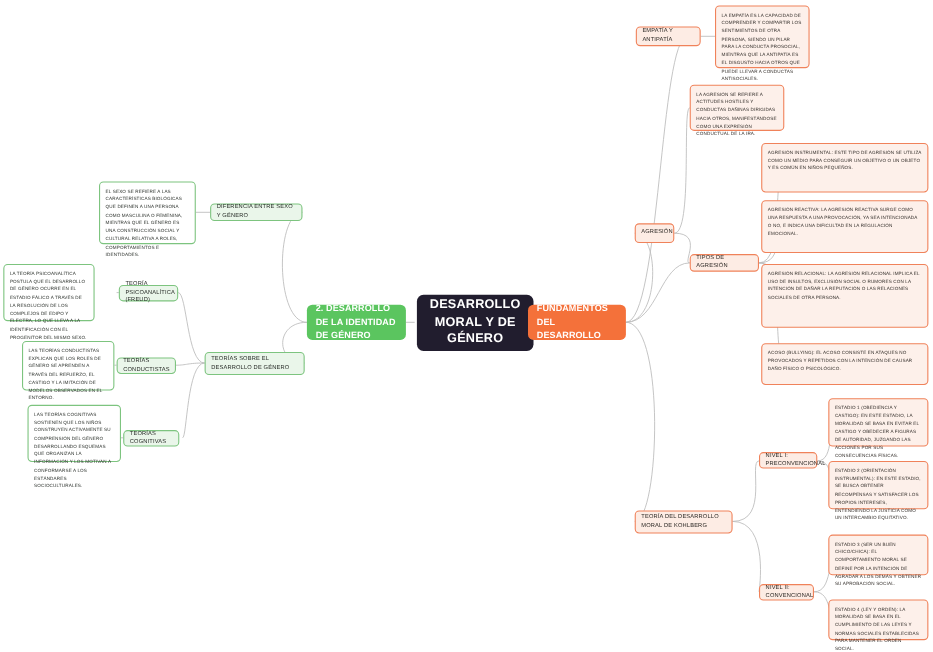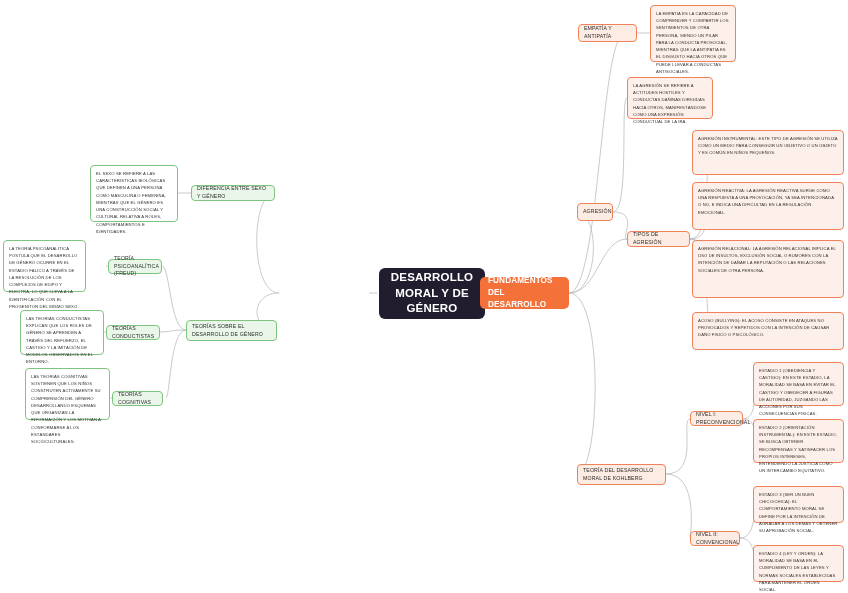--- a/index.html
+++ b/index.html
@@ -214,20 +214,23 @@
   <div class="node label-node orange" style="left:690px; top:531px; width:50px; height:15px;">
     <span class="node-text">NIVEL II: CONVENCIONAL</span>
   </div>
   <div class="node leaf orange" style="left:753px; top:486px; width:91px; height:37px;">
     <span class="node-text">ESTADIO 3 (SER UN BUEN CHICO/CHICA): EL COMPORTAMIENTO MORAL SE DEFINE POR LA INTENCIÓN DE AGRADAR A LOS DEMÁS Y OBTENER SU APROBACIÓN SOCIAL.</span>
   </div>
   <div class="node leaf orange" style="left:753px; top:545px; width:91px; height:37px;">
     <span class="node-text">ESTADIO 4 (LEY Y ORDEN): LA MORALIDAD SE BASA EN EL CUMPLIMIENTO DE LAS LEYES Y NORMAS SOCIALES ESTABLECIDAS PARA MANTENER EL ORDEN SOCIAL.</span>
   </div>
 
+  <div class="node branch green" style="left:279px; top:277px; width:90px; height:32px;">
+    <span class="node-text">2. DESARROLLO DE LA IDENTIDAD DE GÉNERO</span>
+  </div>
 
   <div class="node label-node green" style="left:191px; top:185px; width:84px; height:16px;">
     <span class="node-text">DIFERENCIA ENTRE SEXO Y GÉNERO</span>
   </div>
   <div class="node leaf green" style="left:90px; top:165px; width:88px; height:57px;">
     <span class="node-text">EL SEXO SE REFIERE A LAS CARACTERÍSTICAS BIOLÓGICAS QUE DEFINEN A UNA PERSONA COMO MASCULINA O FEMENINA, MIENTRAS QUE EL GÉNERO ES UNA CONSTRUCCIÓN SOCIAL Y CULTURAL RELATIVA A ROLES, COMPORTAMIENTOS E IDENTIDADES.</span>
   </div>
 
   <div class="node label-node green" style="left:186px; top:320px; width:91px; height:21px;">
     <span class="node-text">TEORÍAS SOBRE EL DESARROLLO DE GÉNERO</span>

